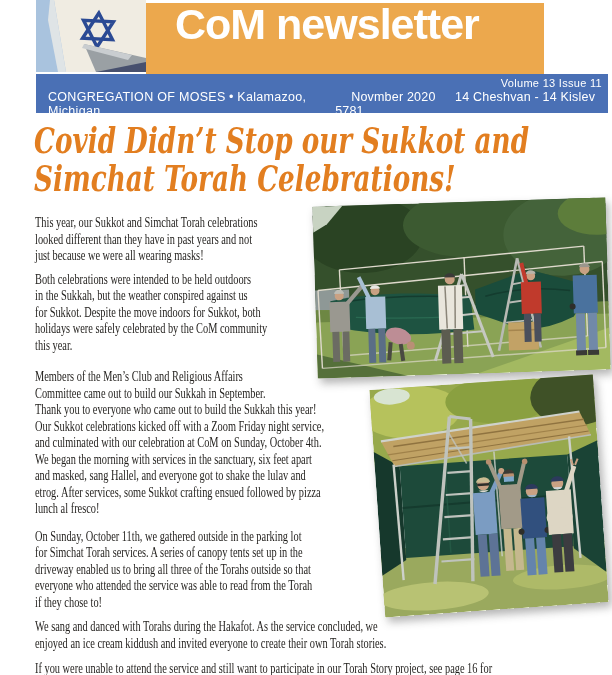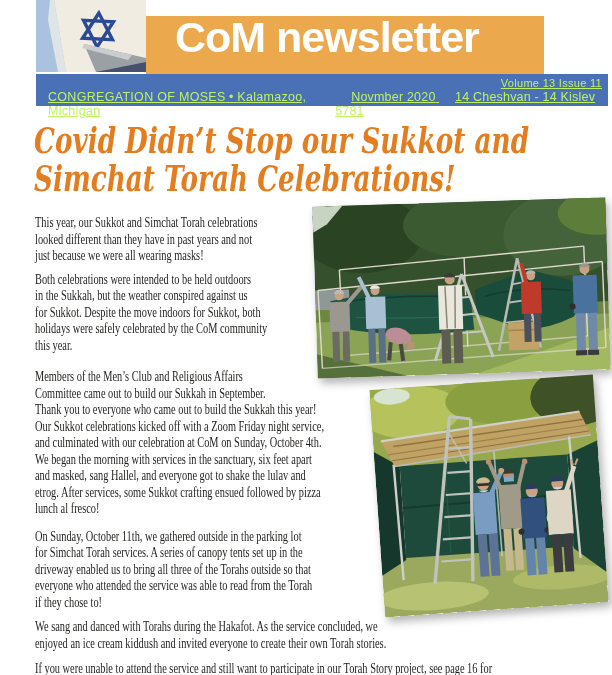--- a/index.html
+++ b/index.html
@@ -1,26 +1,26 @@
 <!DOCTYPE html>
 <html><head>
 <meta charset="utf-8">
 <style>
   html,body{margin:0;padding:0;background:#ffffff;}
   .page{position:relative;width:612px;height:675px;background:#ffffff;overflow:hidden;
         font-family:"Liberation Sans",sans-serif;}
 
   
   .building-photo{position:absolute;left:36px;top:0;width:110px;height:72px;overflow:hidden;}
-  .banner{position:absolute;left:146px;top:16px;width:398px;height:72px;background:#ECA84D;}
+  .banner{position:absolute;left:146px;top:3px;width:398px;height:72px;background:#ECA84D;}
   .banner h1{margin:0;padding:0 0 0 29px;color:#ffffff;font-size:43px;line-height:46px;
              font-weight:bold;letter-spacing:-1px;position:relative;top:-2px;
              font-family:"Liberation Sans",sans-serif;}
-  .infobar{position:absolute;left:36px;top:74px;width:572px;height:32px;background:#4A70B5;
-           color:#bef264;text-decoration:underline;}
+  .infobar{position:absolute;left:36px;top:74px;width:572px;height:39px;background:#4A70B5;
+           color:#ffffff;}
   .vol-line{text-align:right;font-size:11px;padding:3px 6px 0 0;letter-spacing:.3px;}
   .org-line{display:flex;justify-content:space-between;align-items:flex-start;
             padding:1px 6px 0 12px;font-size:12.5px;}
   .org-left span{letter-spacing:.3px;}
   .org-right span{margin-left:16px;letter-spacing:.2px;margin-top:16px;}
 
   
   .headline{position:absolute;left:34px;top:122px;width:700px;color:#E27E20;
             font-family:"DejaVu Serif",serif;font-weight:bold;font-style:italic;
             font-size:35px;line-height:38px;white-space:pre-line;

